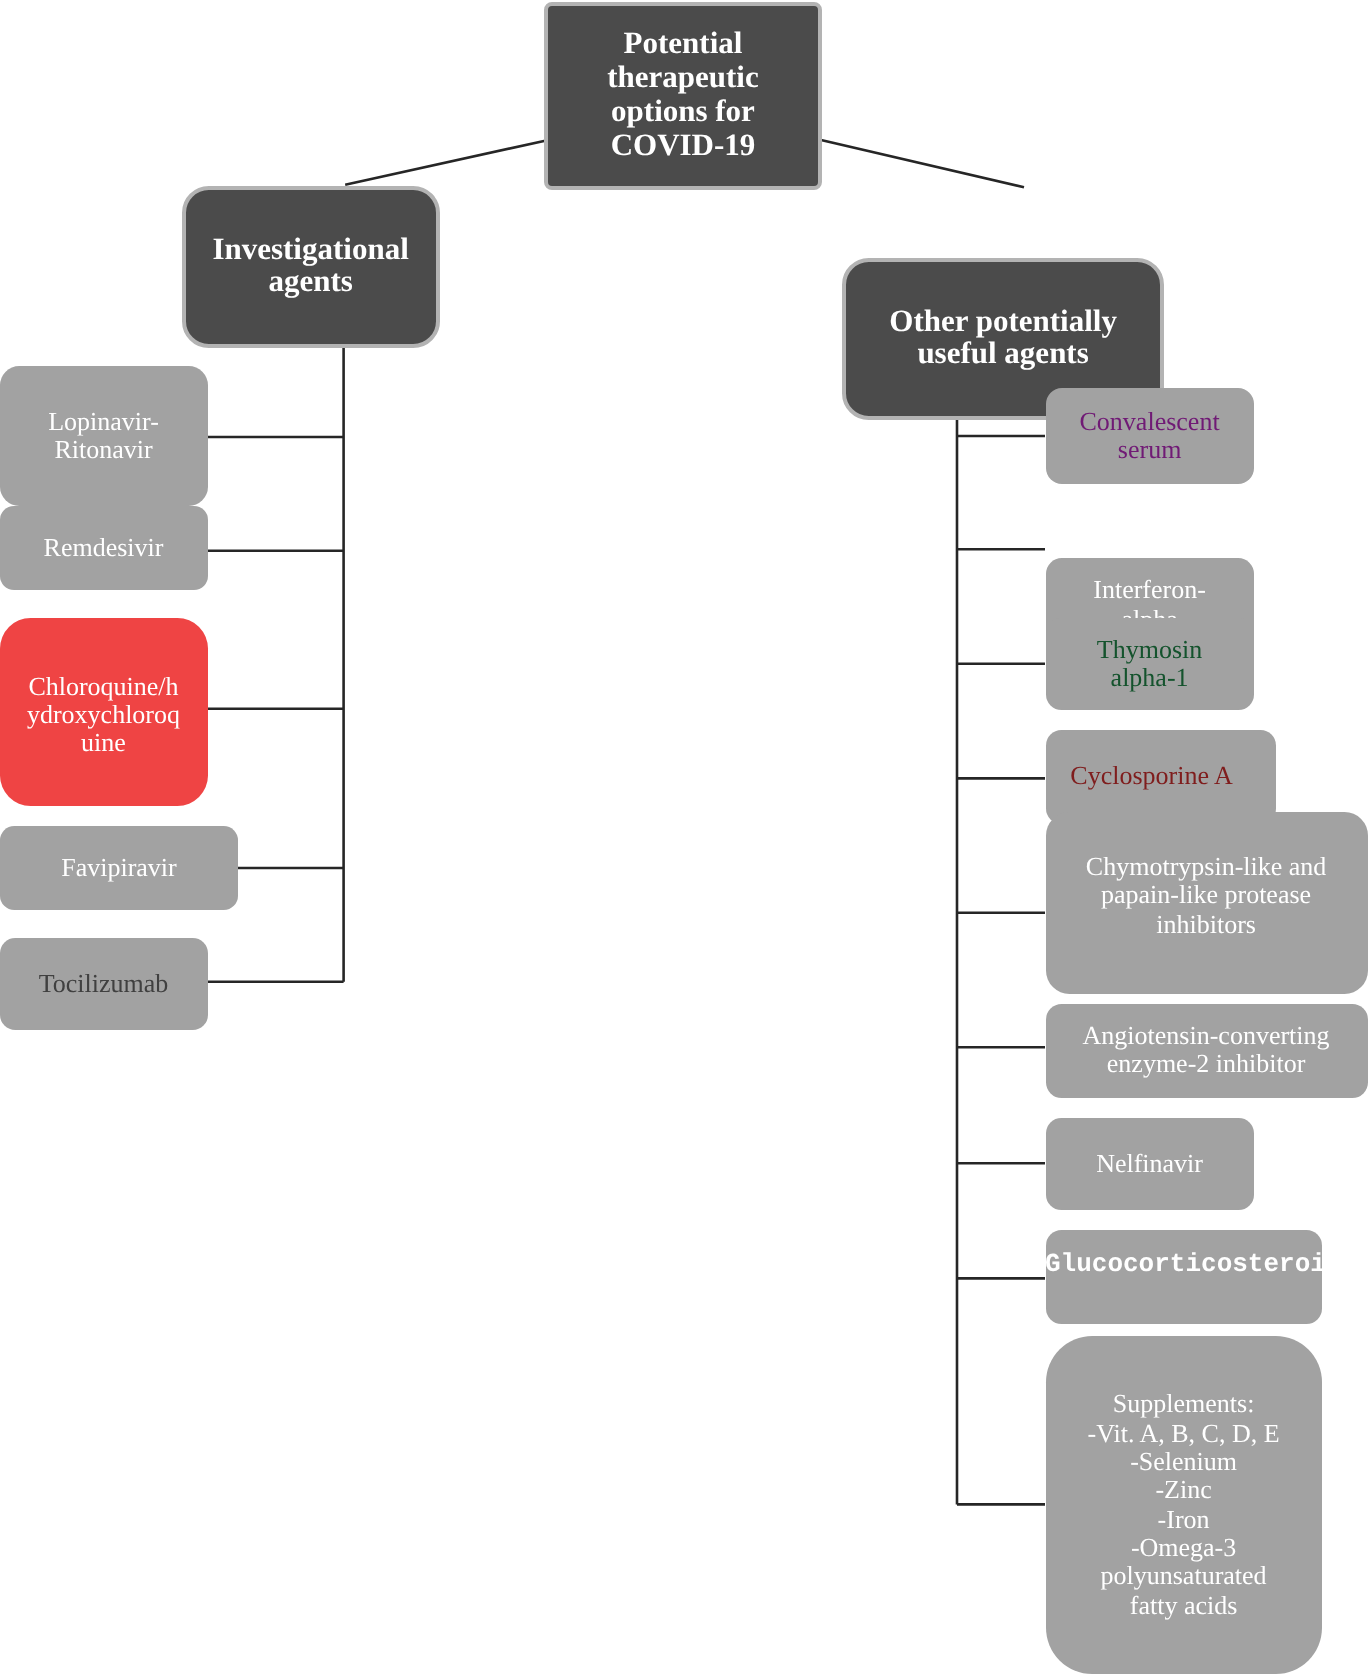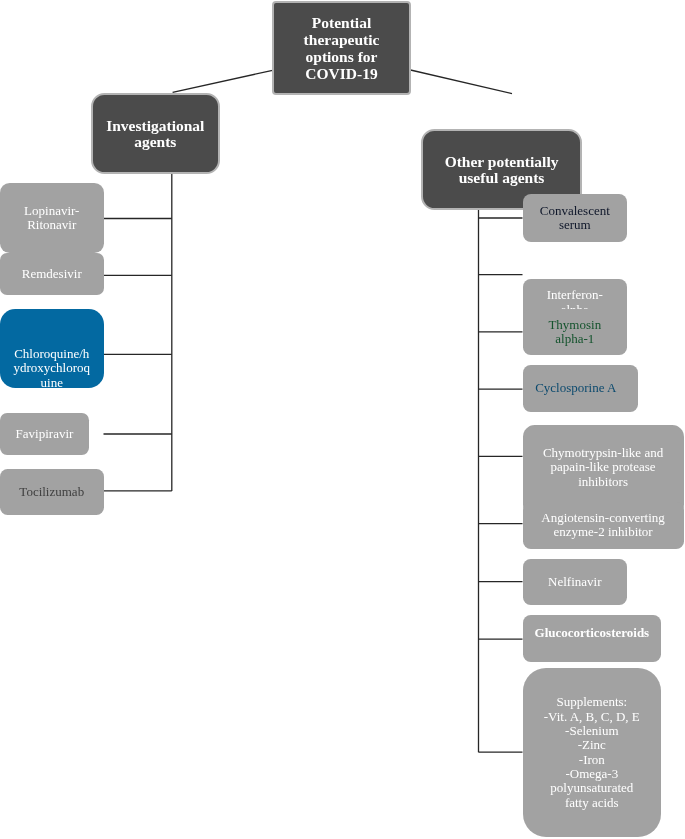--- a/index.html
+++ b/index.html
@@ -8,21 +8,21 @@
        font-family:"Liberation Serif","DejaVu Serif",serif;}
   #canvas{position:relative;width:685px;height:839px;background:#ffffff;overflow:hidden;}
   .node{position:absolute;box-sizing:border-box;display:flex;
         align-items:center;justify-content:center;text-align:center;
         color:#ffffff;
         backface-visibility:hidden;-webkit-backface-visibility:hidden;}
   .node > span{display:block;width:100%;}
   .lvl1,.lvl2{background:#4b4b4b;border:2px solid #b3b3b3;
               font-weight:bold;font-size:15.5px;line-height:16.8px;}
   .leaf{background:#a2a2a2;font-size:13px;line-height:14.3px;}
-  .leaf.bold{font-weight:bold;}
+  .leaf.bold{font-weight:bold;font-family:Liberation Mono, monospace;}
   svg.links{position:absolute;left:0;top:0;width:685px;height:839px;overflow:visible;}
 </style>
 </head>
 <body style="background: rgb(255, 255, 255);">
 
 <div id="canvas" style="background: rgb(255, 255, 255);">
 
   <svg class="links" id="links" viewBox="0 0 685 839" xmlns="http://www.w3.org/2000/svg">
       <line x1="273.7" y1="70.1" x2="172.6" y2="92.4" stroke="#262626" stroke-width="1.3"></line>
       <line x1="410.5" y1="70" x2="512" y2="93.6" stroke="#262626" stroke-width="1.3"></line>
@@ -54,43 +54,43 @@
   <div class="node lvl2" style="left: 420.8px; top: 93.2px; width: 161.5px; height: 80.4px; border-radius: 13.4px; background: rgb(75, 75, 75); border-color: rgb(179, 179, 179); color: rgb(255, 255, 255); margin-top: 36px;">
     <span style="transform: translate(0px, 0.5px);">Other potentially<br>useful agents</span>
   </div>
 
   <div class="node leaf" style="left: 0px; top: 183.3px; width: 103.5px; height: 70px; border-radius: 9.67px; background: rgb(162, 162, 162); color: rgb(255, 255, 255);">
     <span>Lopinavir-<br>Ritonavir</span>
   </div>
   <div class="node leaf" style="left: 0px; top: 253.2px; width: 103.5px; height: 42px; border-radius: 7px; background: rgb(162, 162, 162); color: rgb(255, 255, 255); justify-content: center;">
     <span>Remdesivir</span>
   </div>
-  <div class="node leaf" style="left: 0px; top: 309px; width: 103.5px; height: 79px; border-radius: 15.29px; background: #0369a1; color: rgb(255, 255, 255); align-items: flex-end;">
+  <div class="node leaf" style="left: 0px; top: 309px; width: 103.5px; height: 94px; border-radius: 15.29px; background: #ef4444; color: rgb(255, 255, 255);">
     <span style="transform: translate(0px, 1.5px);">Chloroquine/h<br>ydroxychloroq<br>uine</span>
   </div>
-  <div class="node leaf" style="left: 0px; top: 412.5px; width: 89px; height: 42.9px; border-radius: 7.15px; background: rgb(162, 162, 162); color: rgb(255, 255, 255);">
+  <div class="node leaf" style="left: 0px; top: 412.5px; width: 119px; height: 42.9px; border-radius: 7.15px; background: rgb(162, 162, 162); color: rgb(255, 255, 255);">
     <span>Favipiravir</span>
   </div>
   <div class="node leaf" style="left: 0px; top: 469.1px; width: 103.5px; height: 45.9px; border-radius: 7.65px; background: rgb(162, 162, 162); color: #404040;">
     <span>Tocilizumab</span>
   </div>
 
-  <div class="node leaf" style="left: 522.5px; top: 194.3px; width: 104.6px; height: 47.9px; border-radius: 7.98px; background: rgb(162, 162, 162); color: #0f172a;">
+  <div class="node leaf" style="left: 522.5px; top: 194.3px; width: 104.6px; height: 47.9px; border-radius: 7.98px; background: rgb(162, 162, 162); color: #701a75;">
     <span>Convalescent<br>serum</span>
   </div>
   <div class="node leaf" style="left: 522.5px; top: 250.9px; width: 104.6px; height: 47.5px; border-radius: 7.92px; background: rgb(162, 162, 162); color: rgb(255, 255, 255); margin-top: 28px;">
     <span>Interferon-<br>alpha</span>
   </div>
   <div class="node leaf" style="left: 522.5px; top: 308.9px; width: 104.6px; height: 46.5px; border-radius: 7.75px; background: rgb(162, 162, 162); color: #14532d;">
     <span>Thymosin<br>alpha-1</span>
   </div>
-  <div class="node leaf" style="left: 522.5px; top: 365.4px; width: 115.6px; height: 46.2px; border-radius: 7.7px; background: rgb(162, 162, 162); color: #0c4a6e;">
+  <div class="node leaf" style="left: 522.5px; top: 365.4px; width: 115.6px; height: 46.2px; border-radius: 7.7px; background: rgb(162, 162, 162); color: #7f1d1d;">
     <span style="transform: translate(-4.5px, 0px);">Cyclosporine A</span>
   </div>
-  <div class="node leaf" style="left: 522.5px; top: 425px; width: 161.1px; height: 91px; border-radius: 11.74px; background: rgb(162, 162, 162); color: rgb(255, 255, 255);">
+  <div class="node leaf" style="left: 522.5px; top: 406px; width: 161.1px; height: 91px; border-radius: 11.74px; background: rgb(162, 162, 162); color: rgb(255, 255, 255);">
     <span style="transform: translate(0px, -3.5px);">Chymotrypsin-like and<br>papain-like protease<br>inhibitors</span>
   </div>
   <div class="node leaf" style="left: 522.5px; top: 501.6px; width: 161.1px; height: 47.1px; border-radius: 7.85px; background: rgb(162, 162, 162); color: rgb(255, 255, 255); justify-content: flex-end;">
     <span>Angiotensin-converting<br>enzyme-2 inhibitor</span>
   </div>
   <div class="node leaf" style="left: 522.5px; top: 559px; width: 104.6px; height: 46.1px; border-radius: 7.68px; background: rgb(162, 162, 162); color: rgb(255, 255, 255);">
     <span>Nelfinavir</span>
   </div>
   <div class="node leaf bold" style="left: 522.5px; top: 615.3px; width: 138.8px; height: 46.6px; border-radius: 7.77px; background: rgb(162, 162, 162); color: rgb(255, 255, 255);">
     <span style="transform: translate(0px, -5.5px);">Glucocorticosteroids</span>

